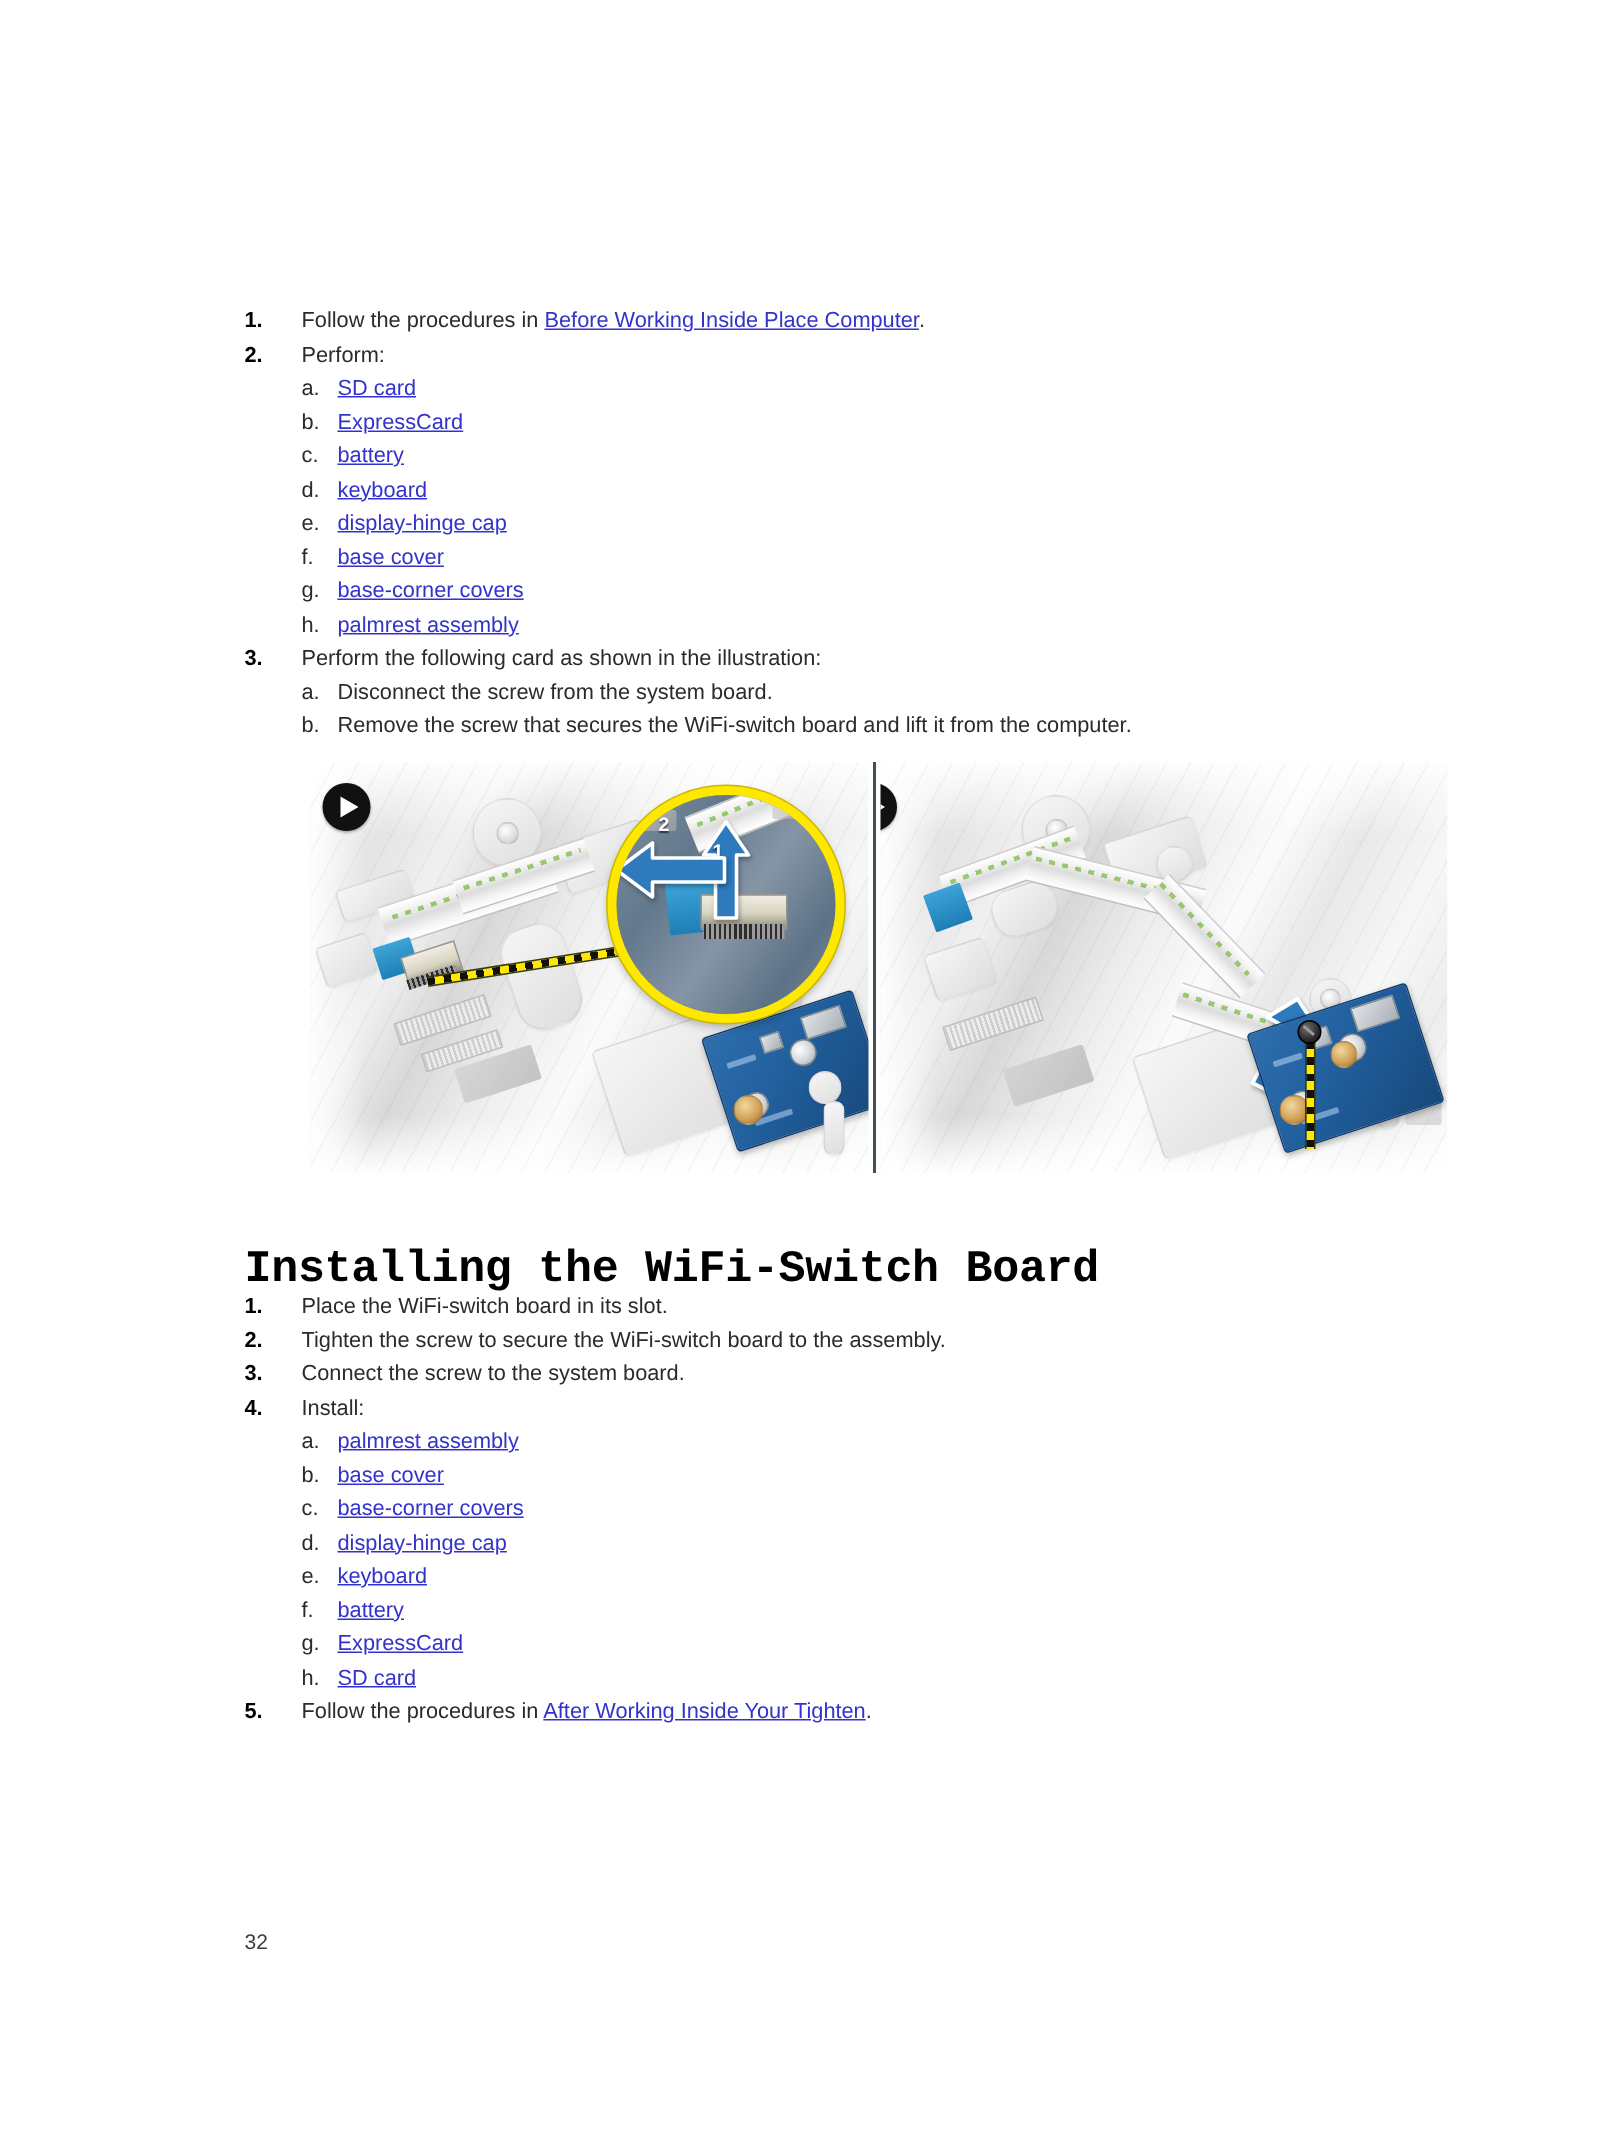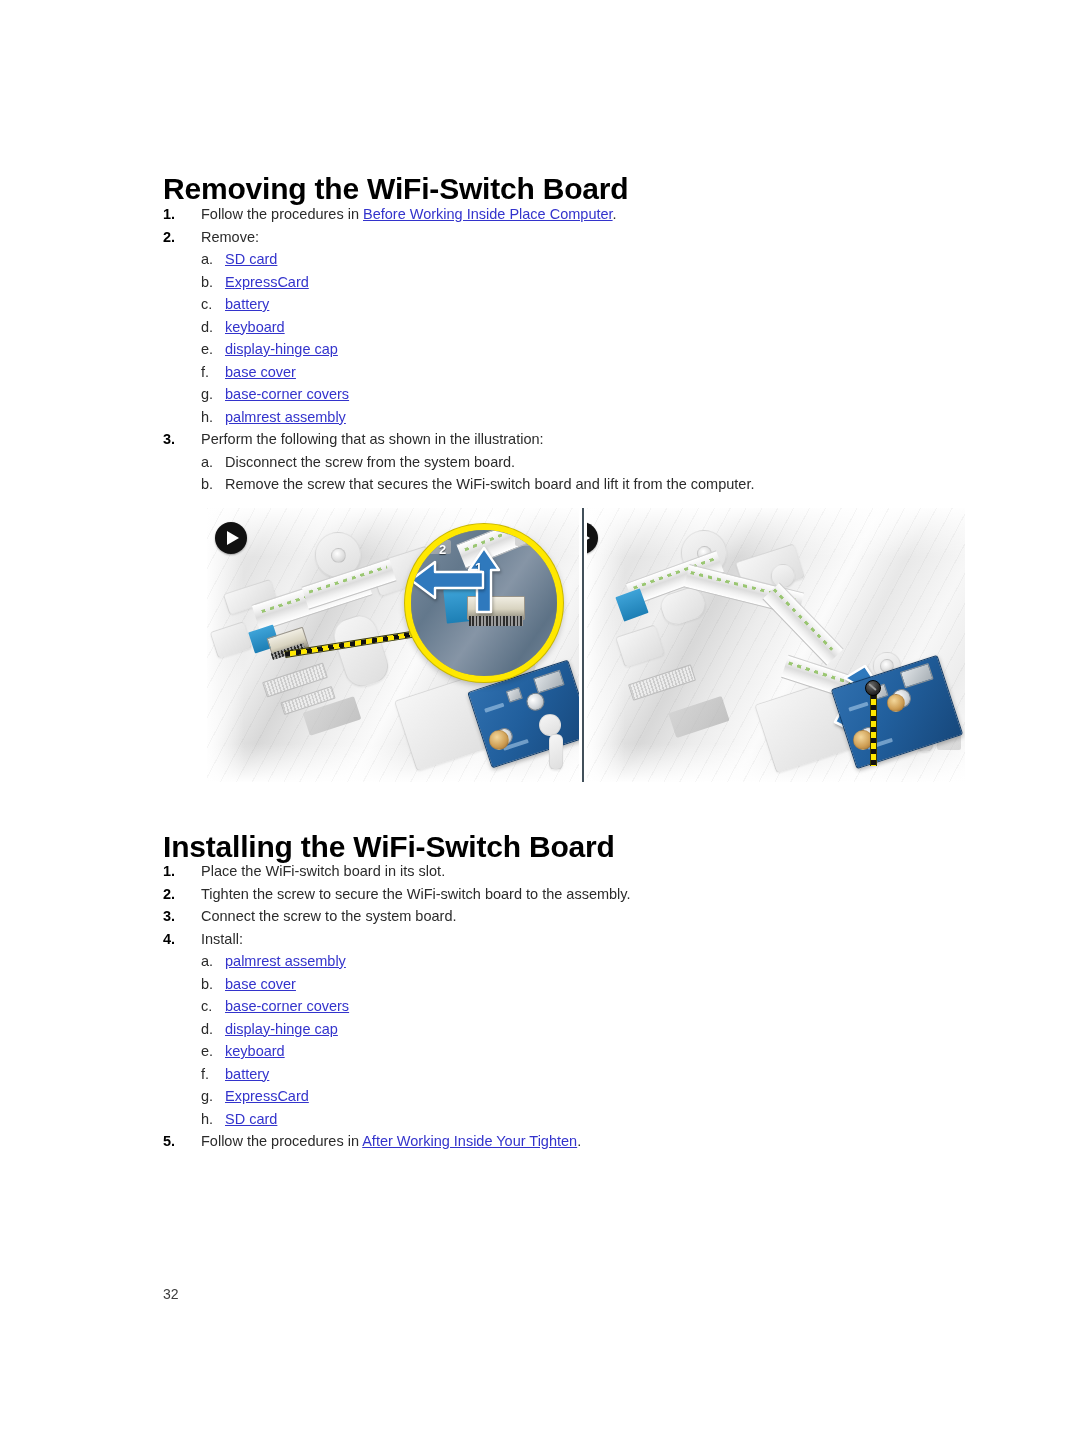--- a/index.html
+++ b/index.html
@@ -27,21 +27,21 @@
   .section-heading {
     position: absolute;
     left: 163px;
     font-size: 30px;
     font-weight: bold;
     letter-spacing: -0.2px;
     color: #000000;
     white-space: nowrap;
   }
   #heading-removing { top: 152px; }
-  #heading-installing { top: 810px; }
+  #heading-installing { top: 810px; font-family: Liberation Mono, monospace; }
 
   
   .proc-list {
     position: absolute;
     left: 163px;
     width: 700px;
   }
   #removing-list { top: 203px; }
   #installing-list { top: 860px; }
 
@@ -324,32 +324,31 @@
     top: 1286px;
     font-size: 14px;
     color: #3c3c3c;
   }
 </style>
 </head>
 <body>
 
 <div class="page">
 
-  <h1 class="section-heading" id="heading-removing">Removing the WiFi-Switch Board</h1>
 
   <div class="proc-list" id="removing-list">
 
     <div class="step-row">
       <div class="step-marker">1.</div>
       <div class="step-text"><span>Follow the procedures in </span><a class="doclink">Before Working Inside Place Computer</a><span>.</span></div>
     </div>
 
     <div class="step-row">
       <div class="step-marker">2.</div>
-      <div class="step-text">Remove:</div>
+      <div class="step-text">Perform:</div>
     </div>
 
     <div class="sub-row">
       <div class="sub-marker">a.</div>
       <div class="sub-text"><a class="doclink">SD card</a></div>
     </div>
     <div class="sub-row">
       <div class="sub-marker">b.</div>
       <div class="sub-text"><a class="doclink">ExpressCard</a></div>
     </div>
@@ -373,21 +372,21 @@
       <div class="sub-marker">g.</div>
       <div class="sub-text"><a class="doclink">base-corner covers</a></div>
     </div>
     <div class="sub-row">
       <div class="sub-marker">h.</div>
       <div class="sub-text"><a class="doclink">palmrest assembly</a></div>
     </div>
 
     <div class="step-row">
       <div class="step-marker">3.</div>
-      <div class="step-text">Perform the following that as shown in the illustration:</div>
+      <div class="step-text">Perform the following card as shown in the illustration:</div>
     </div>
 
     <div class="sub-row">
       <div class="sub-marker">a.</div>
       <div class="sub-text">Disconnect the screw from the system board.</div>
     </div>
     <div class="sub-row">
       <div class="sub-marker">b.</div>
       <div class="sub-text">Remove the screw that secures the WiFi-switch board and lift it from the computer.</div>
     </div>

